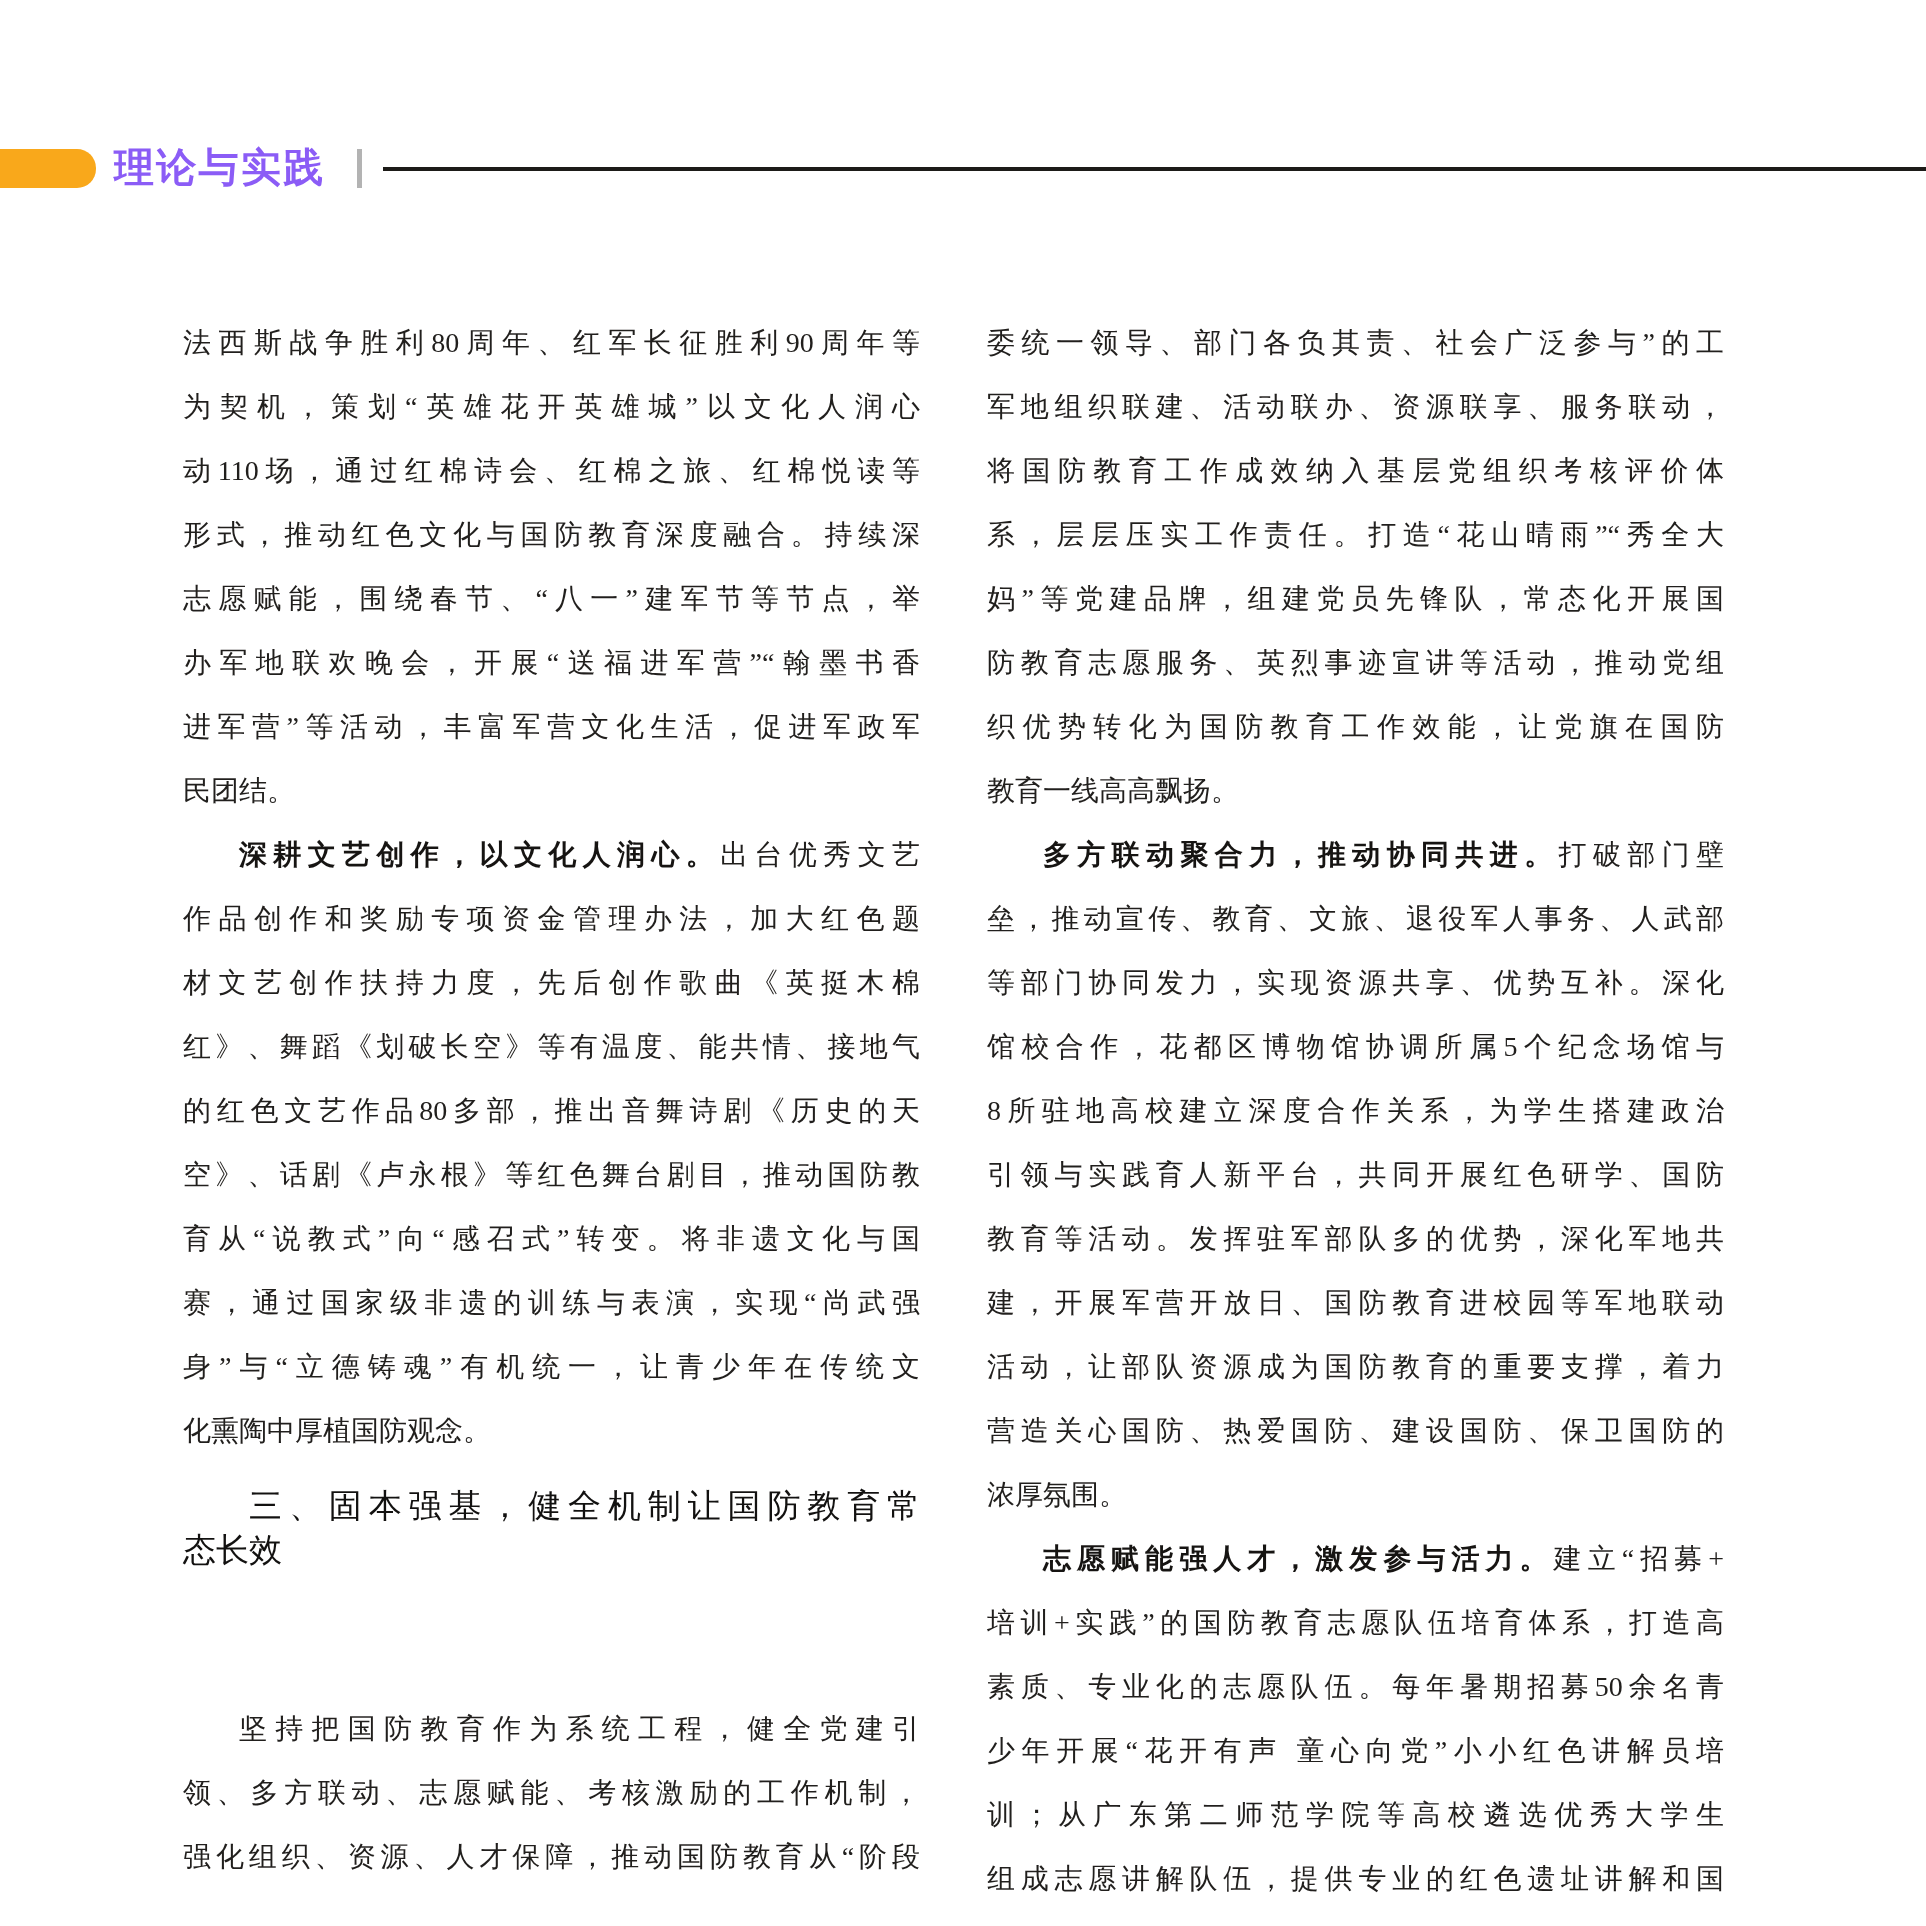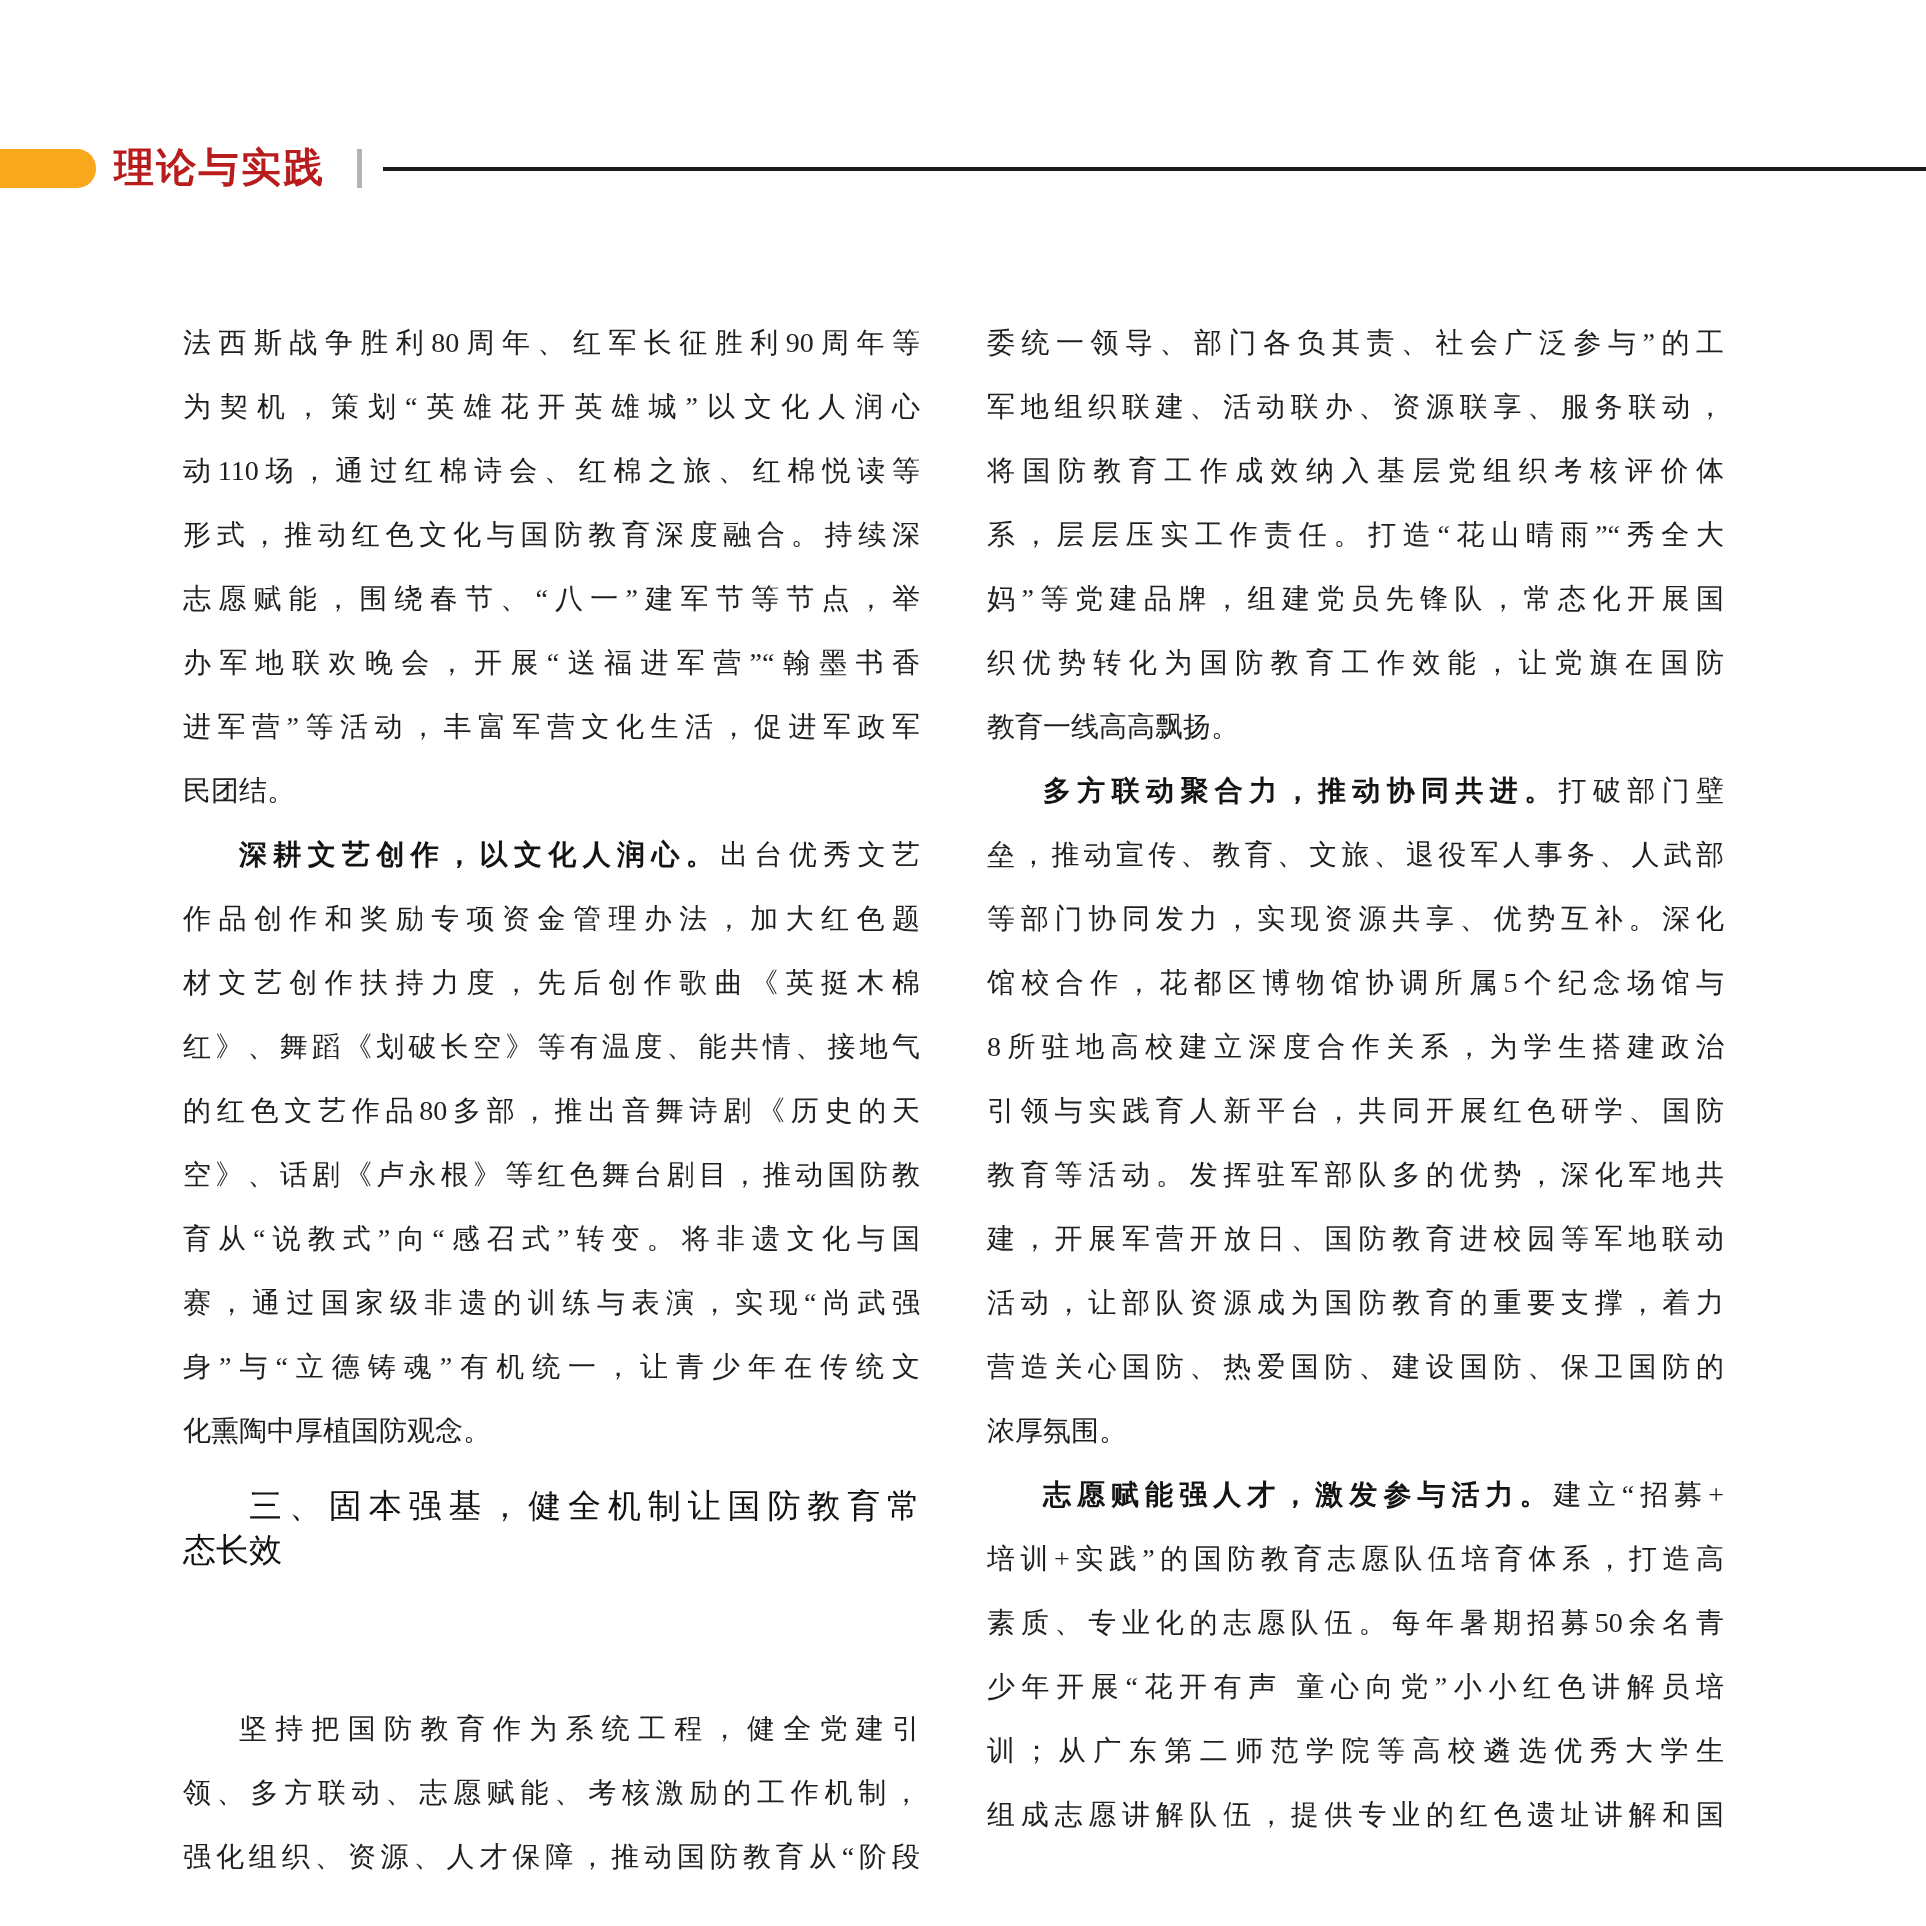--- a/index.html
+++ b/index.html
@@ -14,21 +14,21 @@
   
   .header-tab{
     position:absolute;left:0;top:149px;
     width:96px;height:39px;
     border-radius:0 19px 19px 0;
   }
   .section-title{
     position:absolute;left:114px;top:145px;margin:0;
     height:45px;line-height:45px;
     font-family:"Liberation Sans","DejaVu Sans",sans-serif;
-    font-weight:bold;font-size:40px;letter-spacing:2.3px;color:#b91c1c;
+    font-weight:bold;font-size:40px;letter-spacing:2.3px;color:#8b5cf6;
   }
   .header-vbar{
     position:absolute;left:357px;top:149px;
     width:5px;height:39px;background:#b3b3b3;
   }
   .header-rule{
     position:absolute;left:383px;top:167px;
     width:1573px;height:3.5px;background:#1d1b18;
   }
   
@@ -94,20 +94,21 @@
         <div class="line indent"><span>坚持把国防教育作为系统工程，健全党建引</span></div>
         <div class="line"><span>领、多方联动、志愿赋能、考核激励的工作机制，</span></div>
         <div class="line"><span>强化组织、资源、人才保障，推动国防教育从“阶段</span></div>
       </section>
     <section class="col col-right" id="col-right">
         <div class="line"><span>委统一领导、部门各负其责、社会广泛参与”的工</span></div>
         <div class="line"><span>军地组织联建、活动联办、资源联享、服务联动，</span></div>
         <div class="line"><span>将国防教育工作成效纳入基层党组织考核评价体</span></div>
         <div class="line"><span>系，层层压实工作责任。打造“花山晴雨”“秀全大</span></div>
         <div class="line"><span>妈”等党建品牌，组建党员先锋队，常态化开展国</span></div>
+        <div class="line"><span>防教育志愿服务、英烈事迹宣讲等活动，推动党组</span></div>
         <div class="line"><span>织优势转化为国防教育工作效能，让党旗在国防</span></div>
         <div class="line last"><span>教育一线高高飘扬。</span></div>
         <div class="line indent"><span class="lead">多方联动聚合力，推动协同共进。</span><span>打破部门壁</span></div>
         <div class="line"><span>垒，推动宣传、教育、文旅、退役军人事务、人武部</span></div>
         <div class="line"><span>等部门协同发力，实现资源共享、优势互补。深化</span></div>
         <div class="line"><span>馆校合作，花都区博物馆协调所属5个纪念场馆与</span></div>
         <div class="line"><span>8所驻地高校建立深度合作关系，为学生搭建政治</span></div>
         <div class="line"><span>引领与实践育人新平台，共同开展红色研学、国防</span></div>
         <div class="line"><span>教育等活动。发挥驻军部队多的优势，深化军地共</span></div>
         <div class="line"><span>建，开展军营开放日、国防教育进校园等军地联动</span></div>

